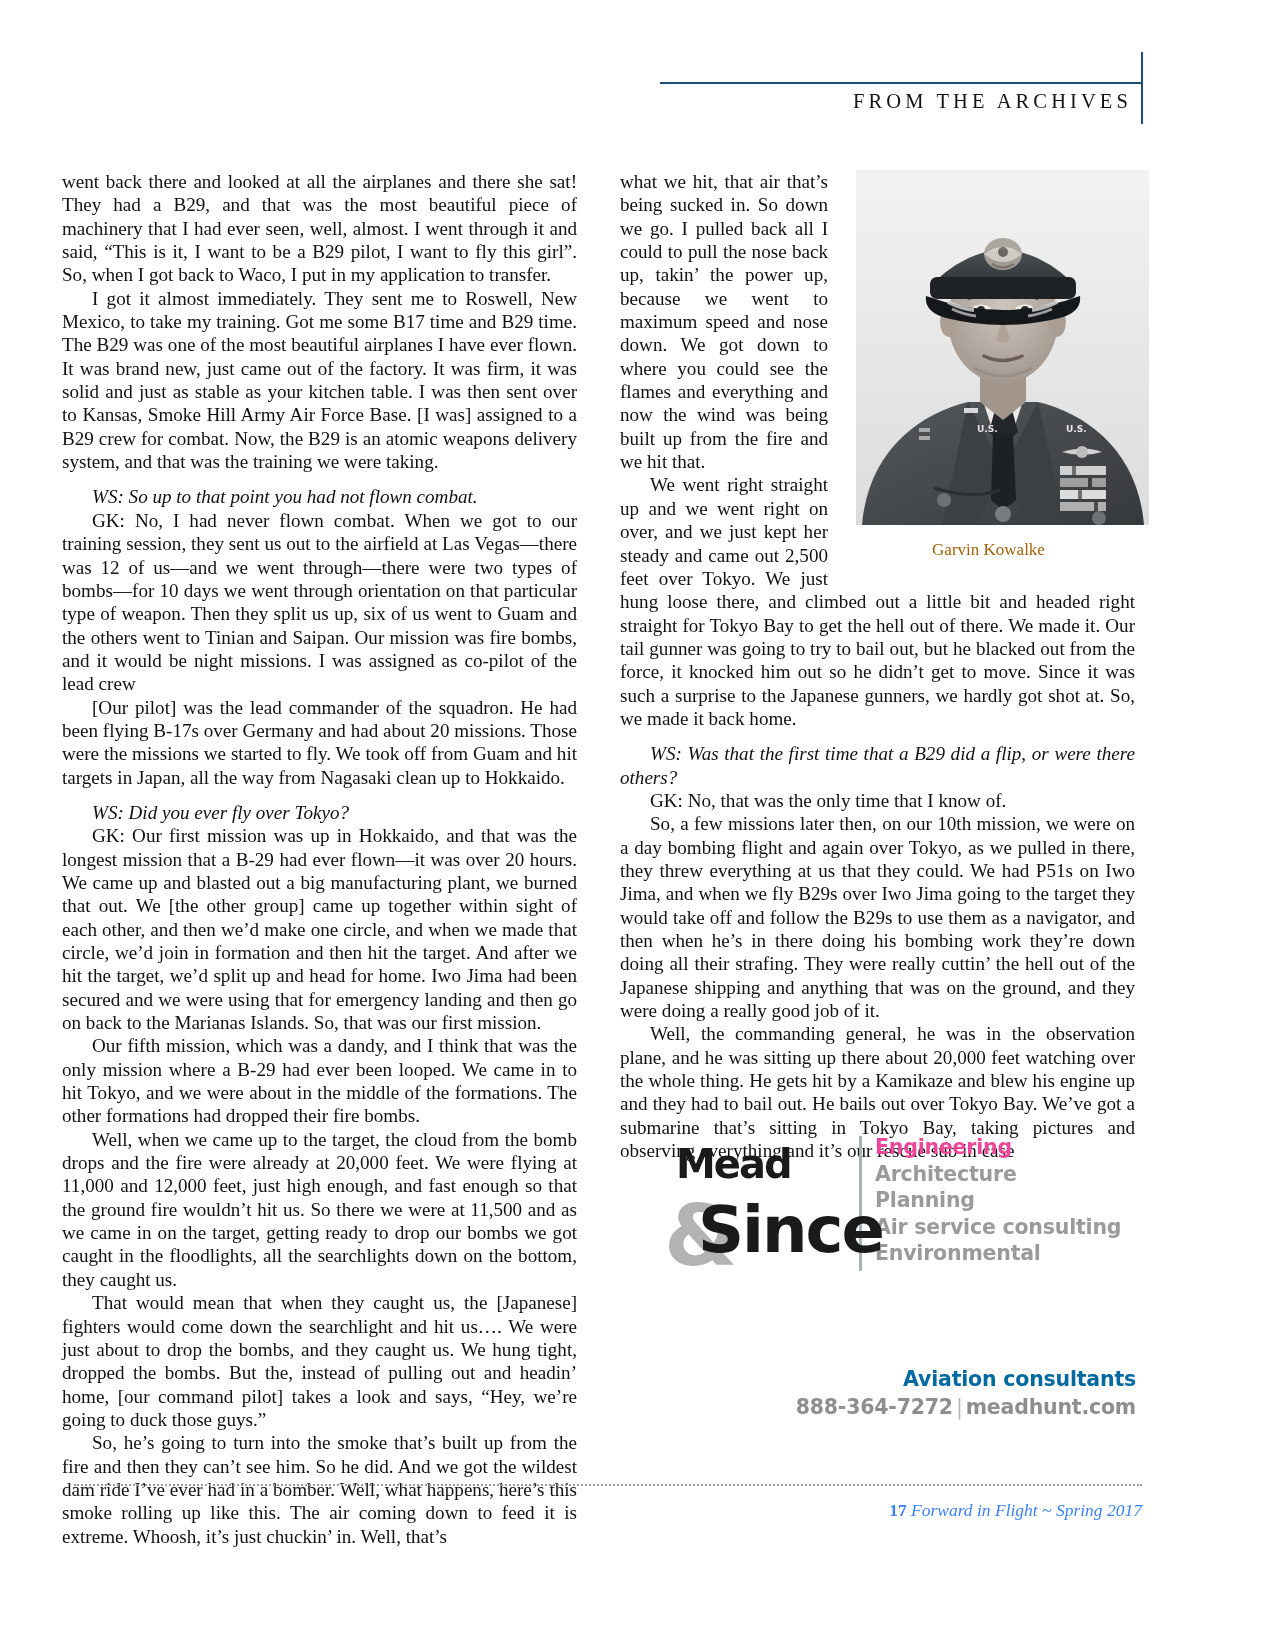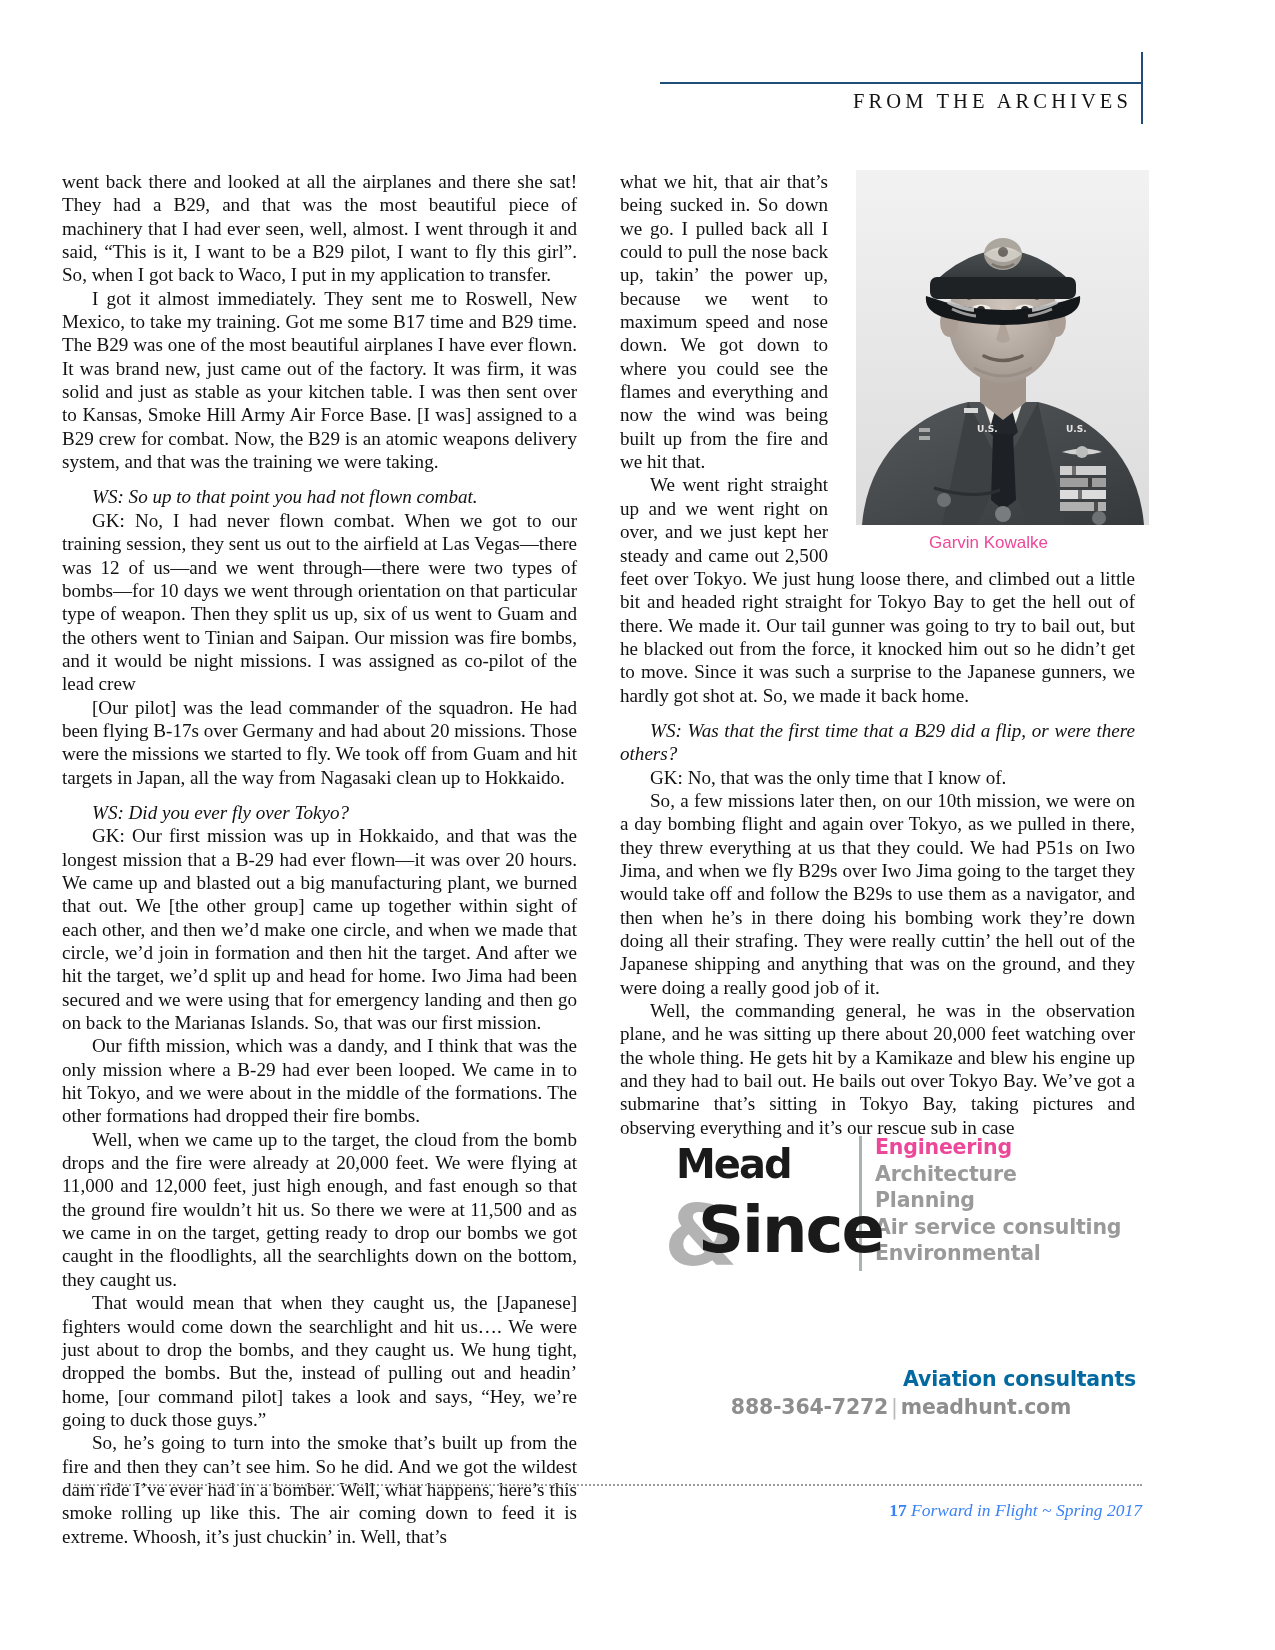--- a/index.html
+++ b/index.html
@@ -99,25 +99,25 @@
     height: 355px;
     position: relative;
     overflow: hidden;
     background: #cfcfcf;
     margin-left: 14px;
   }
   .photo-caption {
     display: block;
     width: 293px;
     text-align: center;
-    font-family: Liberation Sans, sans-serif;
+    font-family: Liberation Serif, serif;
     font-size: 17px;
     line-height: 22px;
-    color: #ec4899;
-    padding-top: 7px;
+    color: #a16207;
+    padding-top: 14px;
     font-style: normal;
   }
 
   
   .portrait-svg { display: block; }
 
   
   .ad-block {
     position: absolute;
     left: 658px;
@@ -202,21 +202,20 @@
     color: #0369a1;
     line-height: 28px;
     letter-spacing: -0.2px;
   }
   .ad-contact .line2 {
     font-size: 20.5px;
     font-weight: 700;
     color: #8e8e8e;
     line-height: 28px;
     letter-spacing: -0.2px;
-    text-align: center;
   }
   .ad-contact .line2 .sep { color: #b9b9b9; font-weight: 400; padding: 0 3px; }
 
   
   .footer {
     position: absolute;
     left: 74px;
     top: 1484px;
     width: 1068px;
   }

